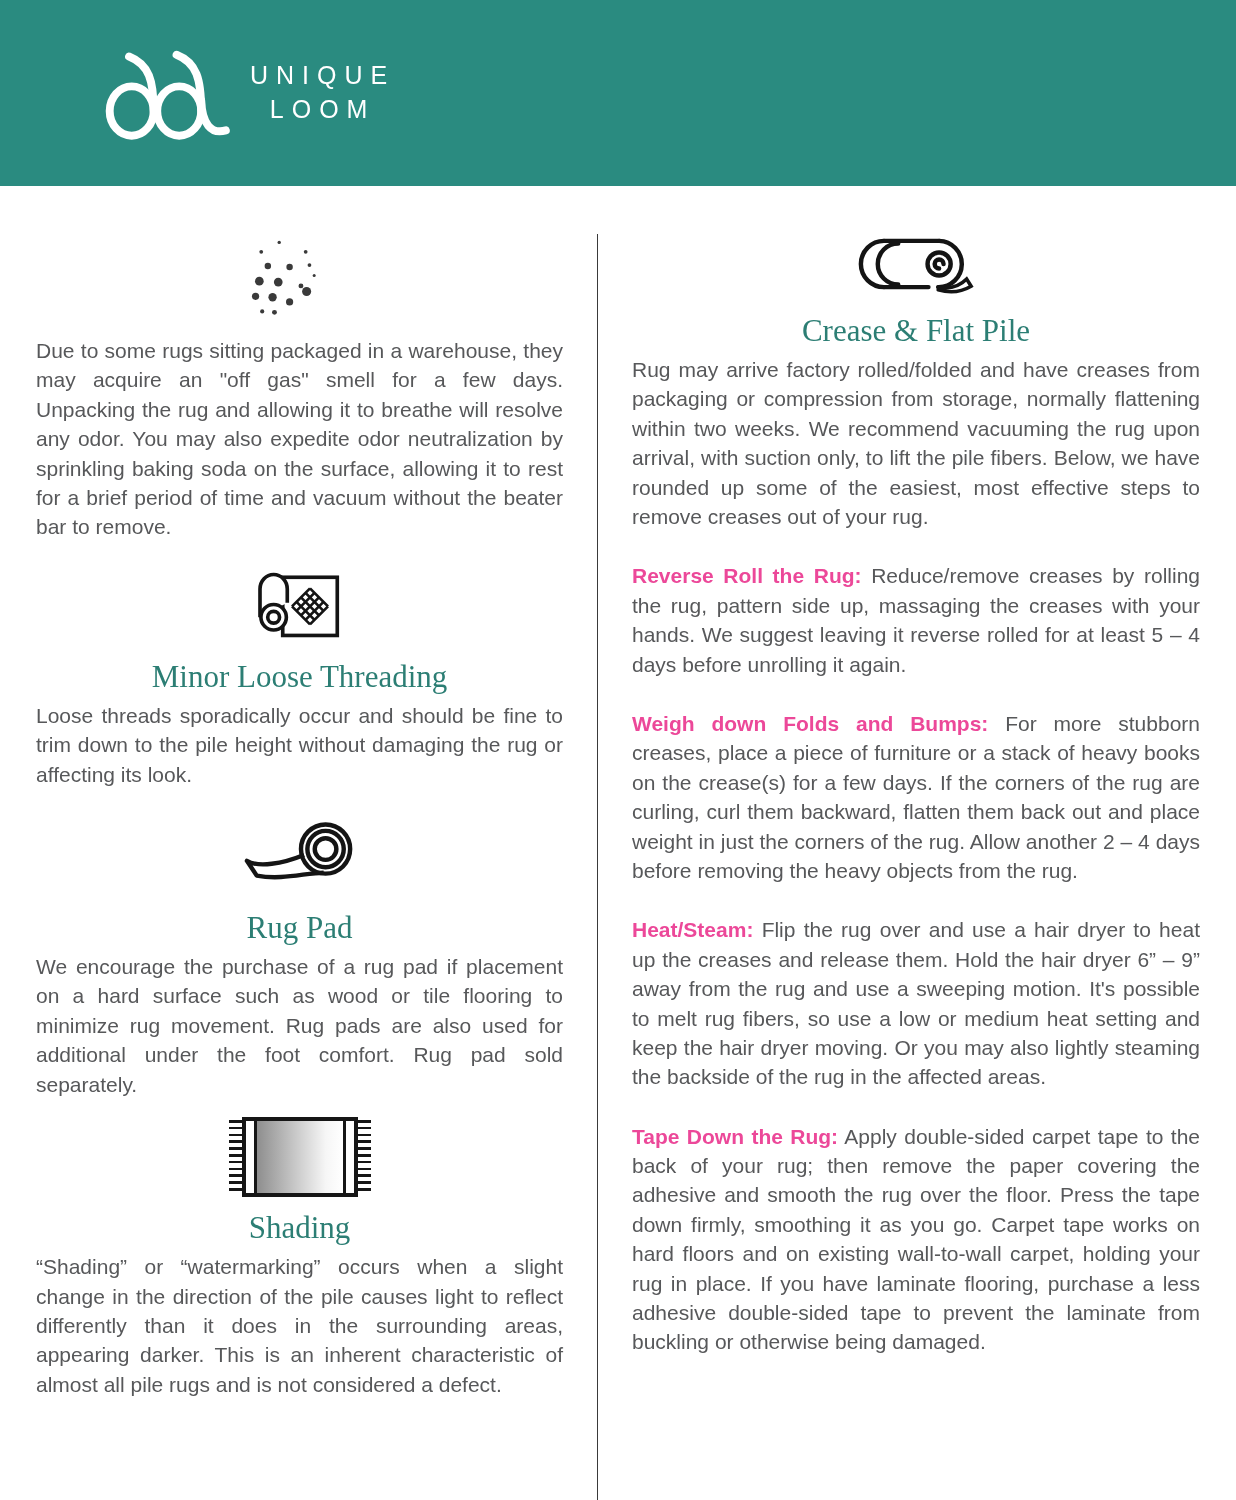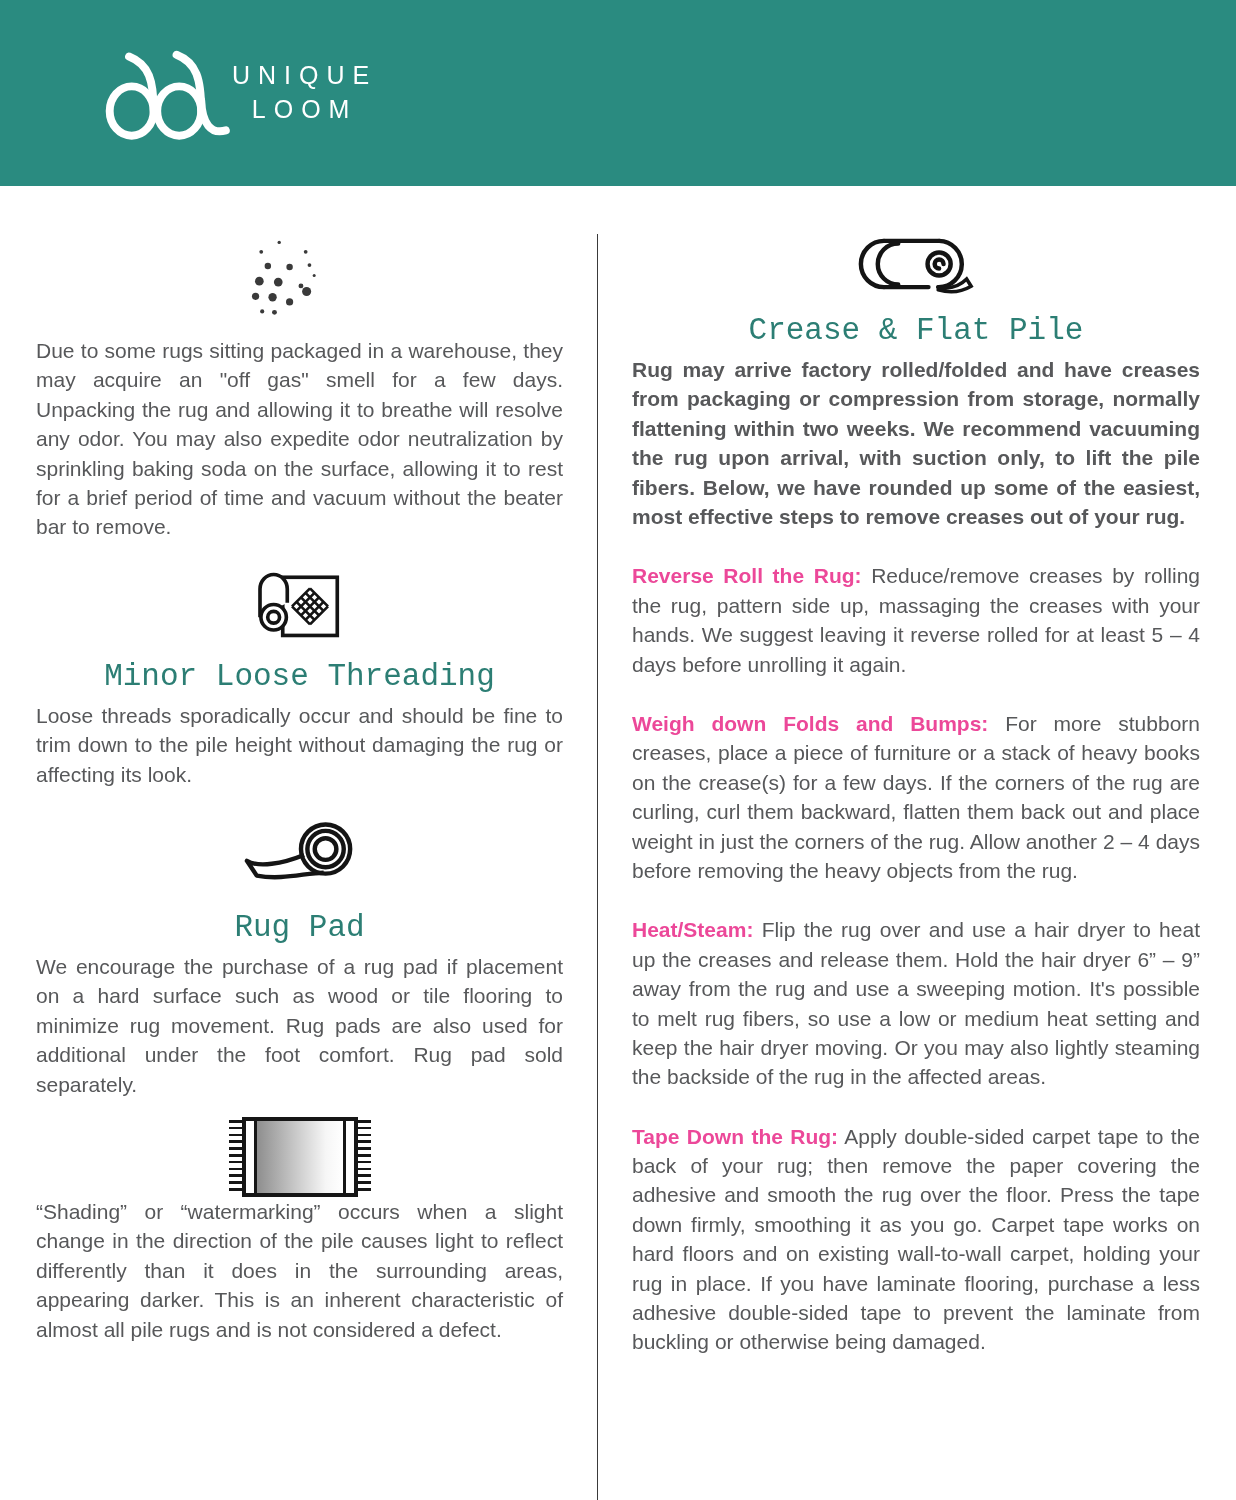--- a/index.html
+++ b/index.html
@@ -15,21 +15,21 @@
 
   
   .header {
     height: 186px;
     background: #2a8b80;
     display: flex;
     align-items: center;
     box-sizing: border-box;
     padding: 0 70px 0 100px;
   }
-  .brand { display: flex; align-items: center; }
+  .brand { display: flex; align-items: center; gap: 18px; }
   .brand svg { display: block; }
   .brand-text {
     color: #ffffff;
     font-size: 25px;
     letter-spacing: 8px;
     line-height: 1.35;
     text-align: center;
     font-weight: 400;
   }
   .header-title {
@@ -52,21 +52,21 @@
     padding: 46px 36px 0 36px;
   }
   .col-left  { width: 527px; flex: 0 0 auto; }
   .divider   { flex: 0 0 1px; background: #3a3a3a; margin: 2px 34px 0 34px; }
   .col-right { flex: 1 1 auto; min-width: 0; }
 
   .icon-wrap { text-align: center; }
   .icon-wrap svg { display: inline-block; }
 
   .section-heading {
-    font-family: Liberation Mono, monospace;
+    font-family: Liberation Serif, serif;
     font-weight: 400;
     font-size: 31px;
     color: #2c7e74;
     text-align: center;
     margin: 14px 0 7px 0;
     line-height: 1.1;
   }
   .body-text {
     font-size: 21px;
     line-height: 1.40;
@@ -74,21 +74,21 @@
     text-align: justify;
   }
   .body-text strong { color: #ec4899; font-weight: 700; }
 
   .sec-odor      { margin-top: 4px; }
   .sec-threading { margin-top: 16px; }
   .sec-rugpad    { margin-top: 24px; }
   .sec-shading   { margin-top: 18px; }
 
   .tip { margin-top: 30px; }
-  .right-intro { margin-top: 2px; font-weight: bold; }
+  .right-intro { margin-top: 2px; }
 
   
   .shading-icon {
     display: inline-flex;
     align-items: stretch;
     height: 80px;
     vertical-align: top;
   }
   .fringe {
     width: 13px;
@@ -194,20 +194,21 @@
       <div class="sec-shading">
         <div class="icon-wrap">
           <span class="shading-icon">
             <span class="fringe"></span>
             <span class="rug-body">
                 <span class="rug-inner"></span>
               </span>
             <span class="fringe"></span>
           </span>
         </div>
+        <div class="section-heading">Shading</div>
         <div class="body-text">“Shading” or “watermarking” occurs when a slight change in the direction of the pile causes light to reflect differently than it does in the surrounding areas, appearing darker. This is an inherent characteristic of almost all pile rugs and is not considered a defect.</div>
       </div>
 
     </div>
 
     <div class="divider"></div>
 
     <div class="col-right">
 
       <div class="icon-wrap">

